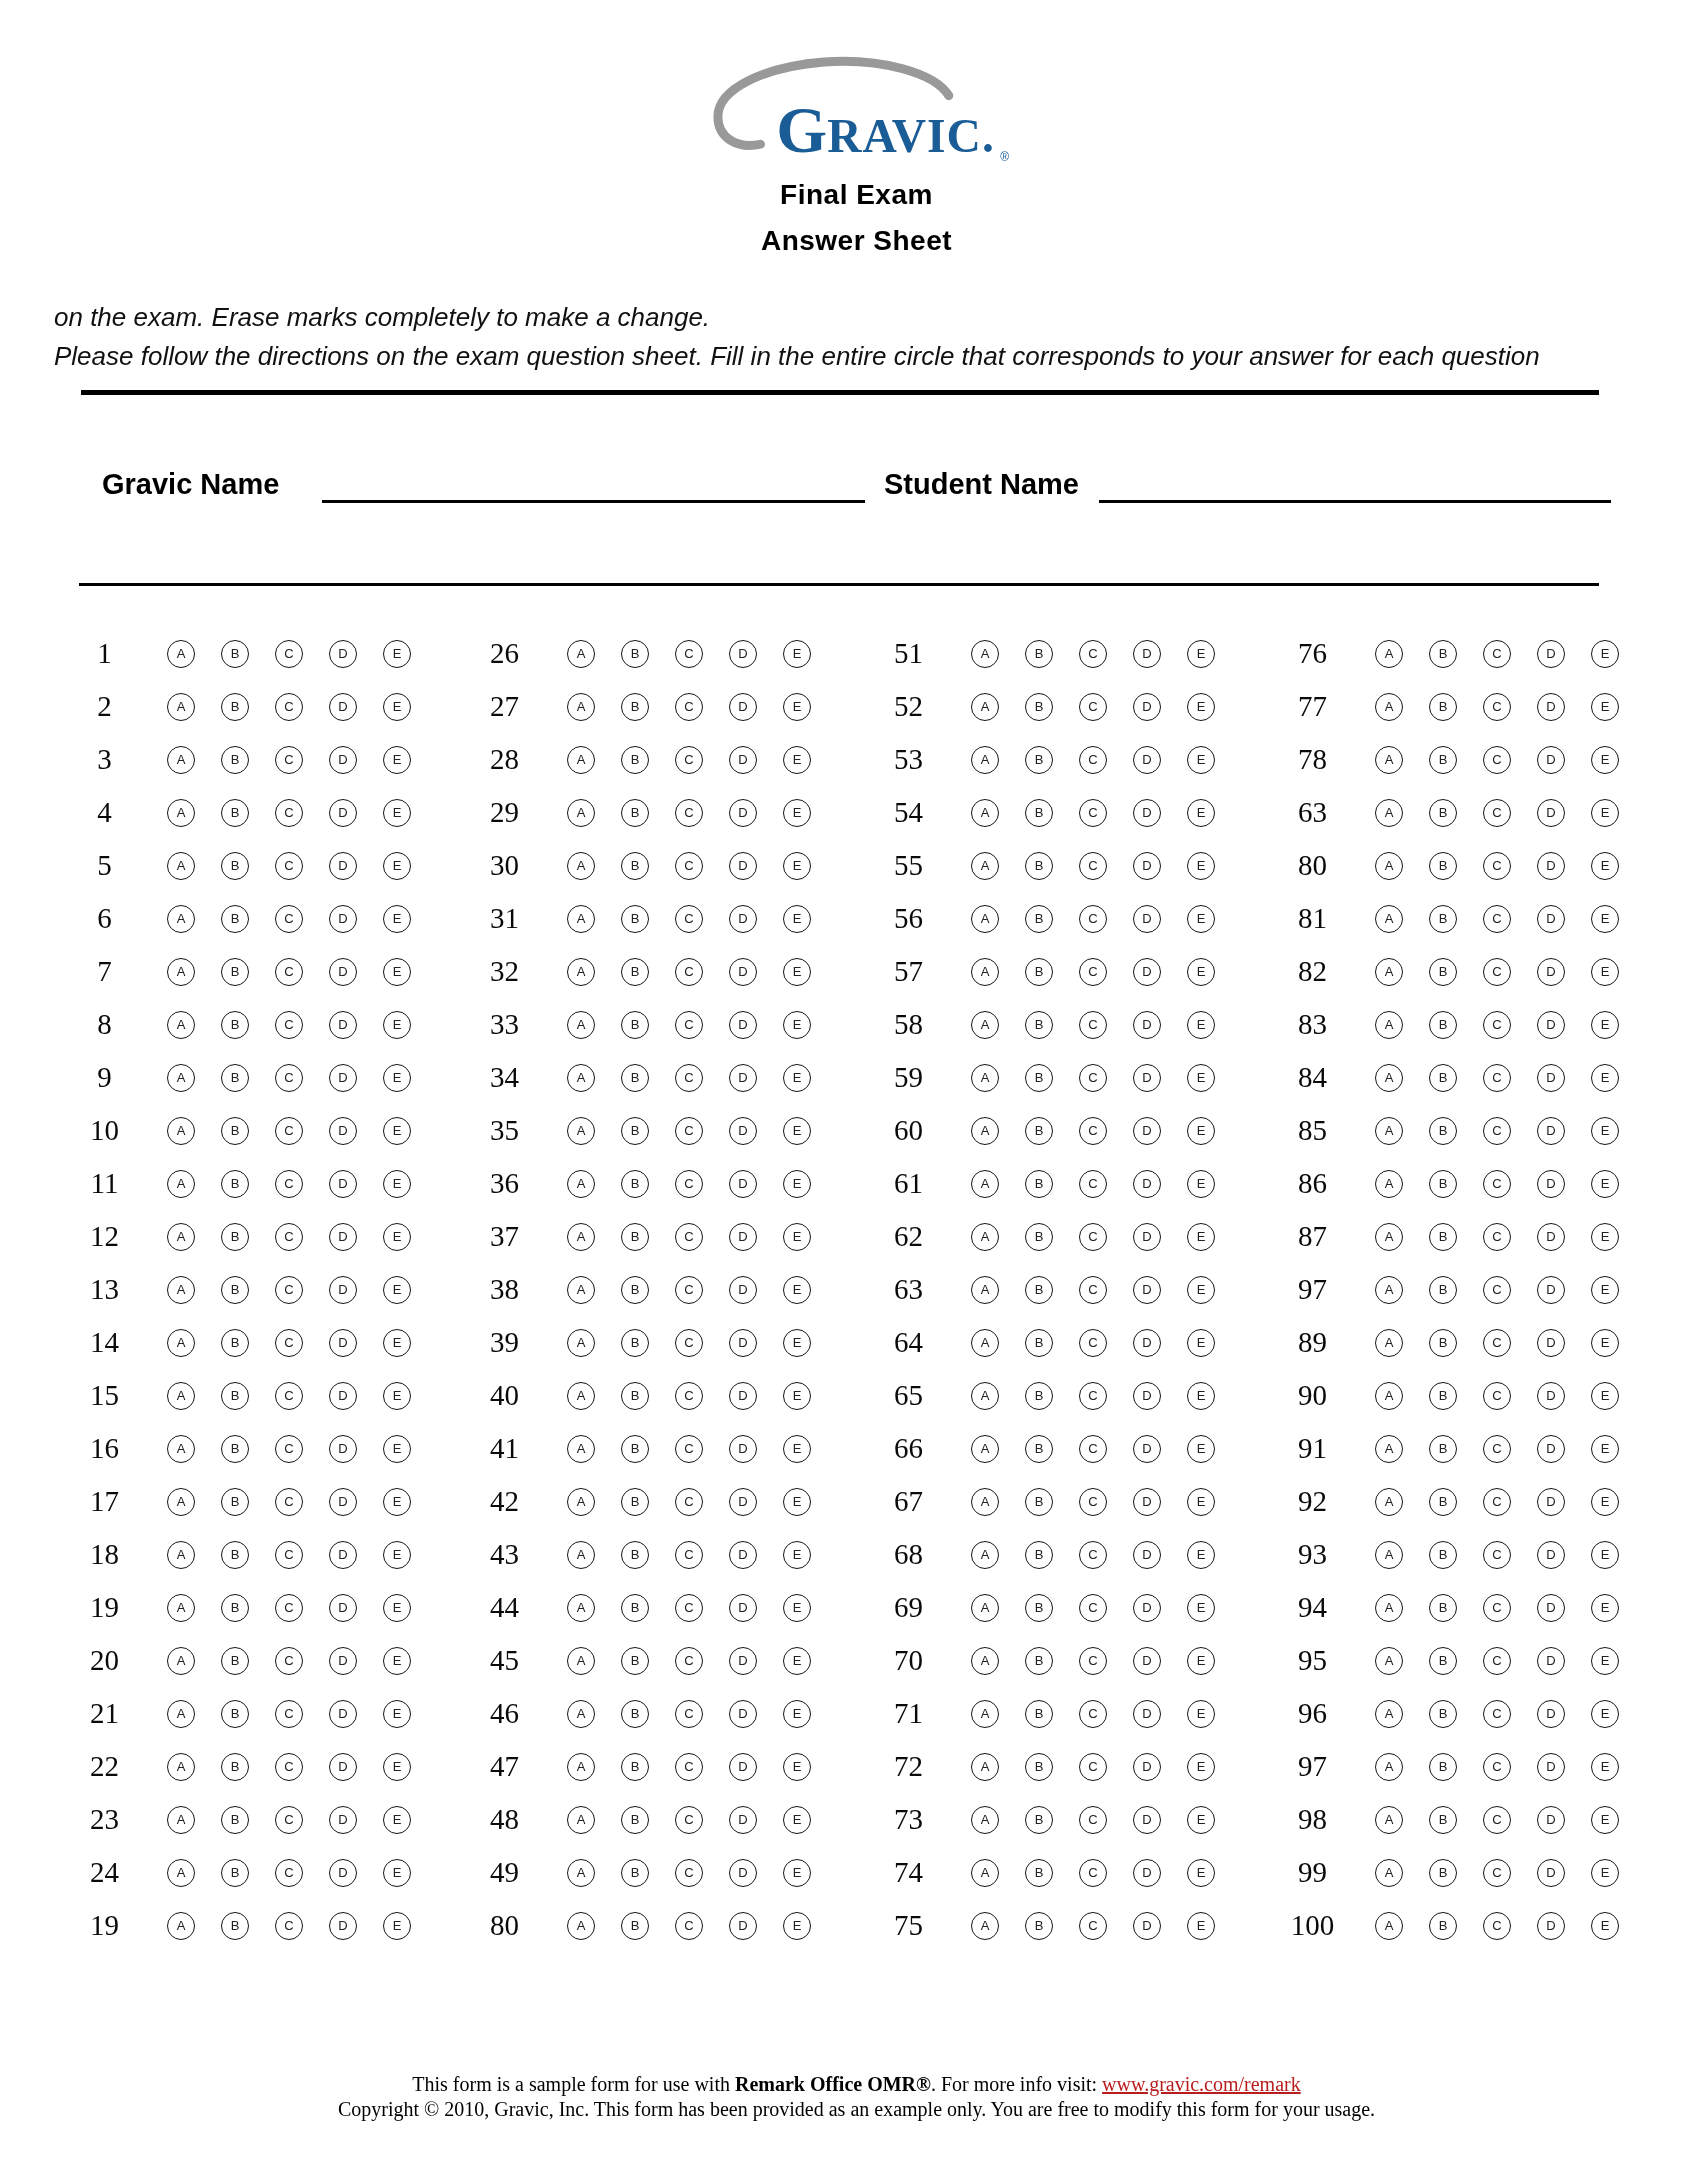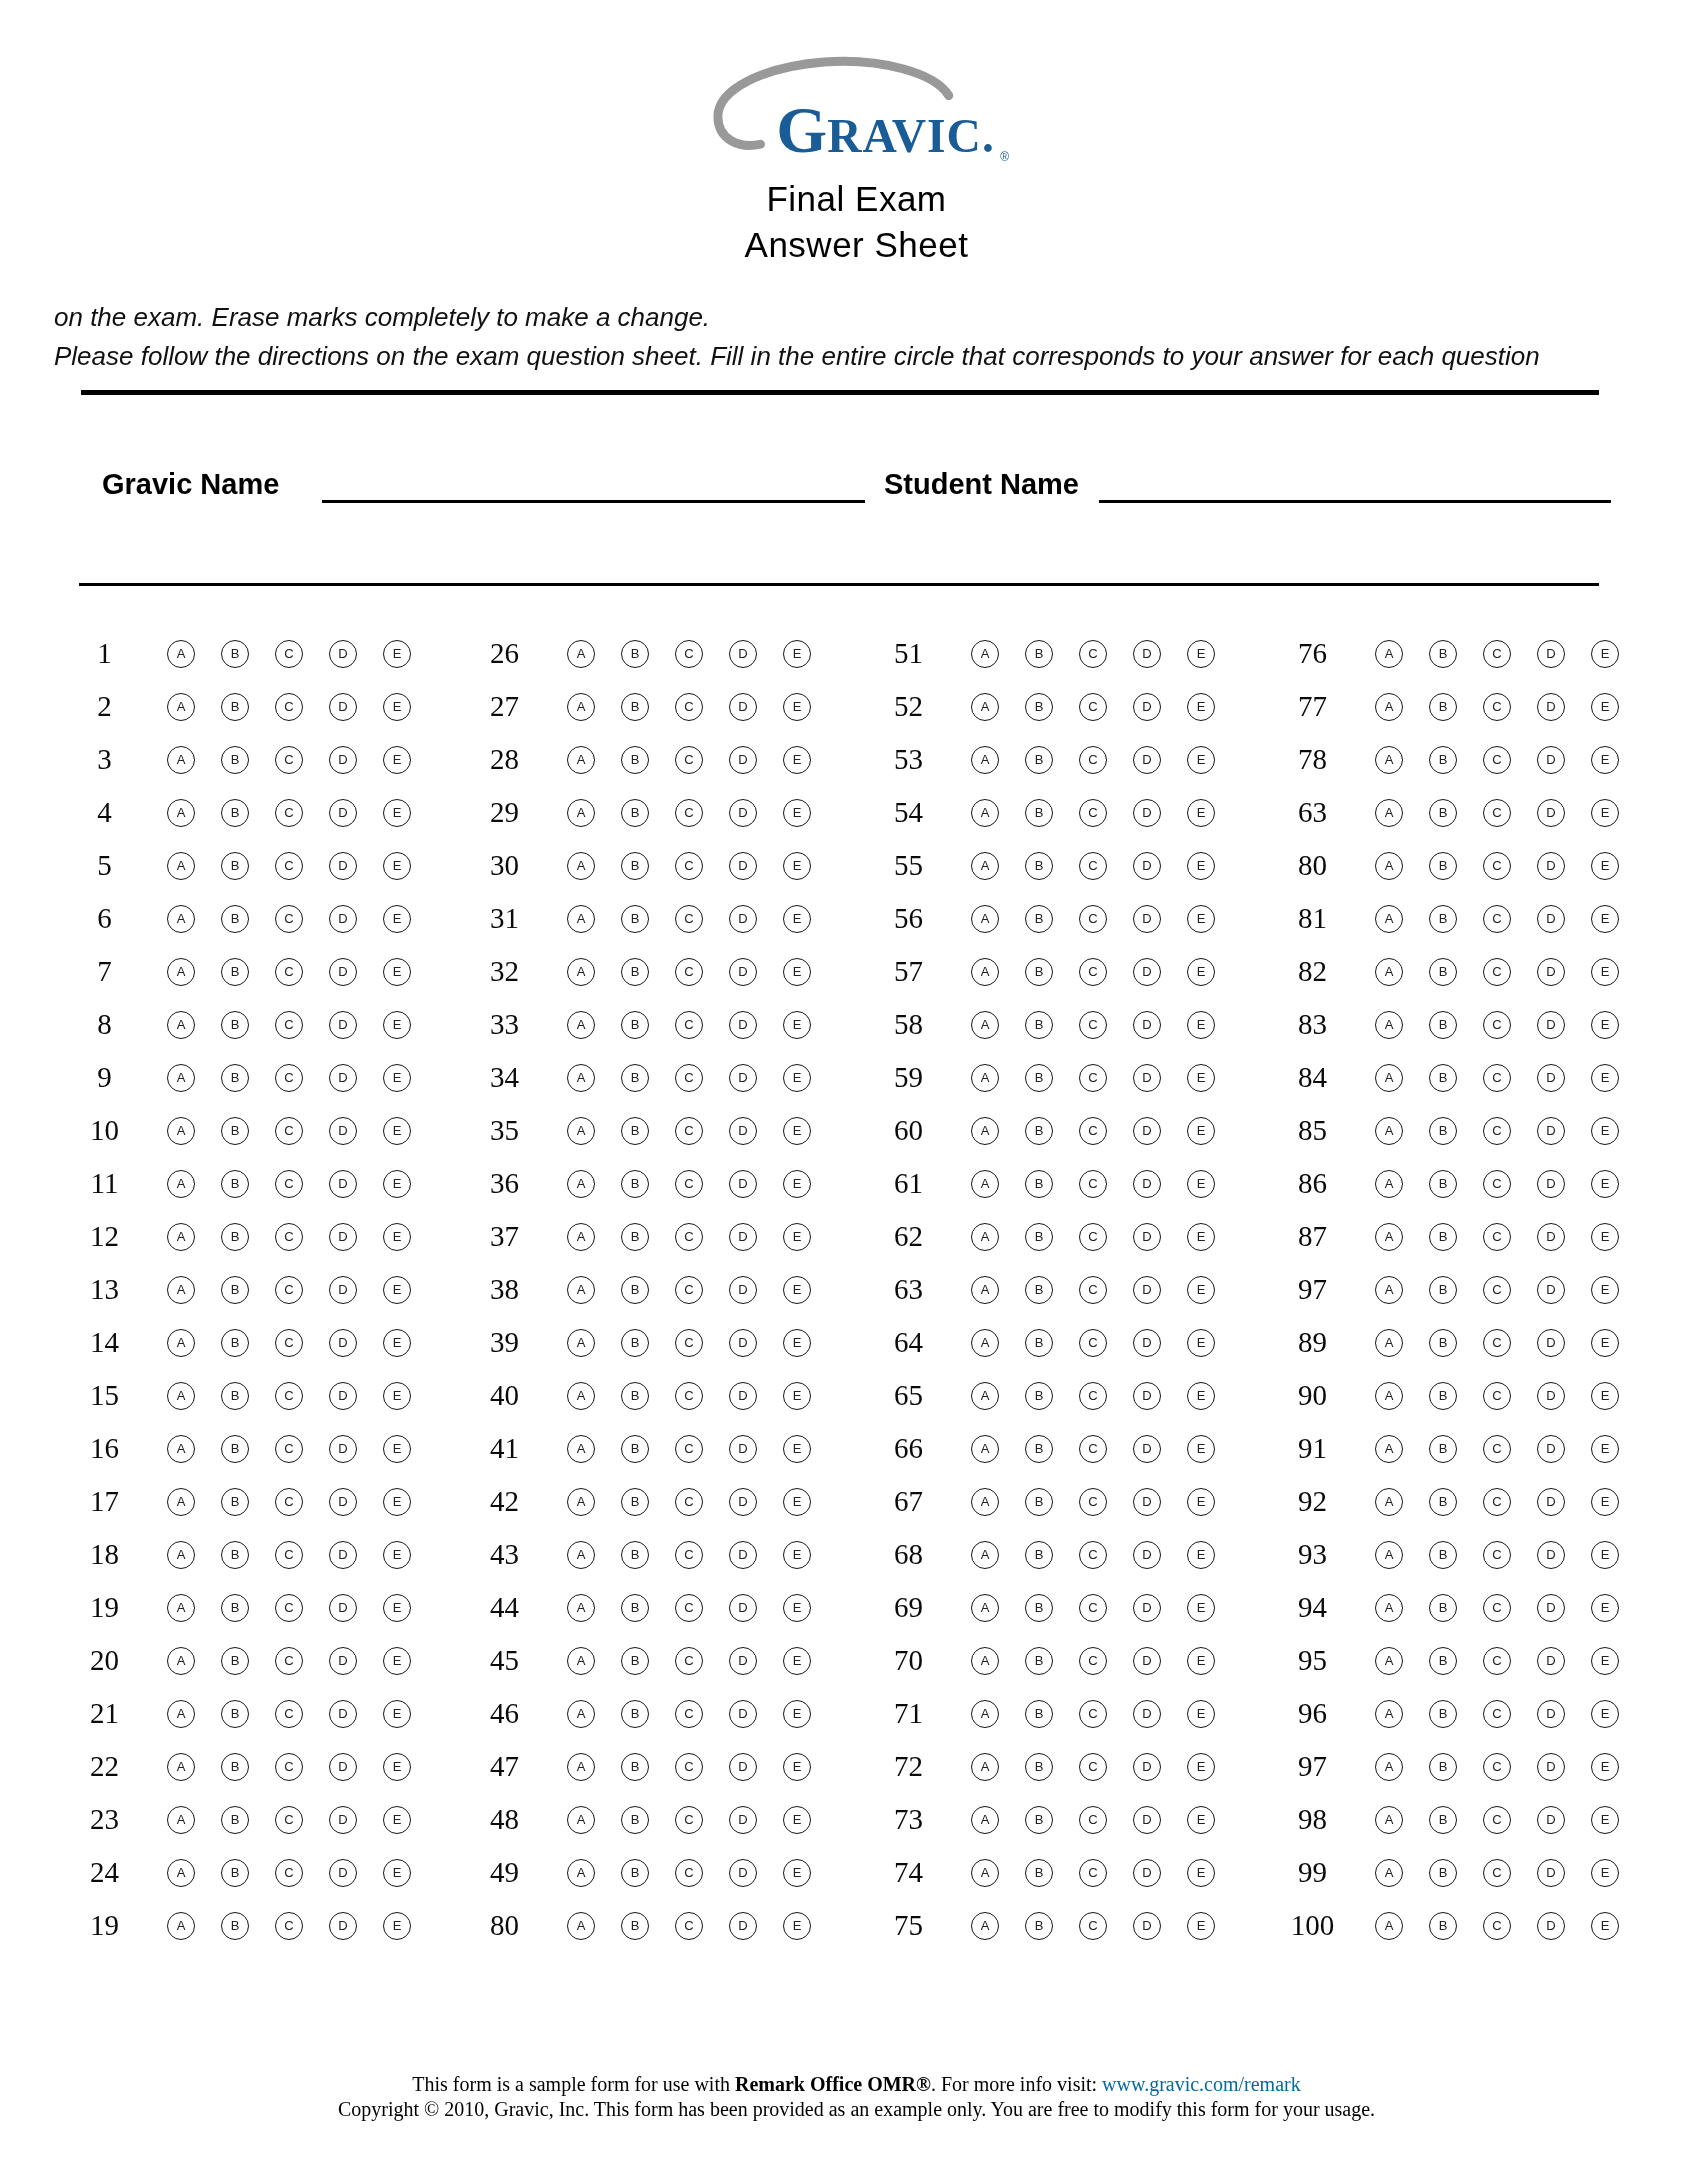--- a/index.html
+++ b/index.html
@@ -8,21 +8,21 @@
     width:1683px; height:2178px; position:relative;
     font-family:"Liberation Sans", sans-serif; color:#000;
   }
   .abs { position:absolute; }
 
   
   #logo { left:705px; top:54px; width:327px; height:124px; }
   .title-block { left:30px; top:0; width:1653px; text-align:center; }
   .title-line {
     position:absolute; left:0; width:100%;
-    font-size:35px; font-weight:normal; letter-spacing:0.5px;
+    font-size:28px; font-weight:bold; letter-spacing:0.5px;
   }
   #title1 { top:179px; }
   #title2 { top:225px; }
 
   
   #instructions {
     left:54px; top:298px; width:1584px;
     font-style:italic; font-size:26px; line-height:39px; color:#111;
   }
 
@@ -56,21 +56,21 @@
     display:flex; align-items:center; justify-content:center;
     font-size:13px; color:#222; background:#fff; cursor:pointer;
   }
 
   
   #footer {
     left:30px; top:2072px; width:1653px; text-align:center;
     font-family:"Liberation Serif", serif; font-size:20px; line-height:25px; color:#000;
   }
   #footer .bold { font-weight:bold; }
-  #footer .link { color:#0369a1; cursor:pointer; }
+  #footer .link { color:#b91c1c; text-decoration:underline; cursor:pointer; }
 </style>
 </head>
 <body>
 
 <svg id="logo" class="abs" viewBox="0 0 330 125" xmlns="http://www.w3.org/2000/svg">
   <path d="M 246 42 C 232 19, 178 4, 120 8 C 58 13, 13 36, 13 63 C 13 85, 33 96, 56 91" fill="none" stroke="#999999" stroke-width="9" stroke-linecap="round"></path>
   <text x="72" y="99" fill="#1A5C96" font-family="Liberation Serif, serif" font-weight="bold"><tspan font-size="66">G</tspan><tspan font-size="48" letter-spacing="1">RAVIC</tspan><tspan font-size="48">.</tspan></text>
   <text x="298" y="108" fill="#1A5C96" font-size="12">®</text>
 </svg>
 

